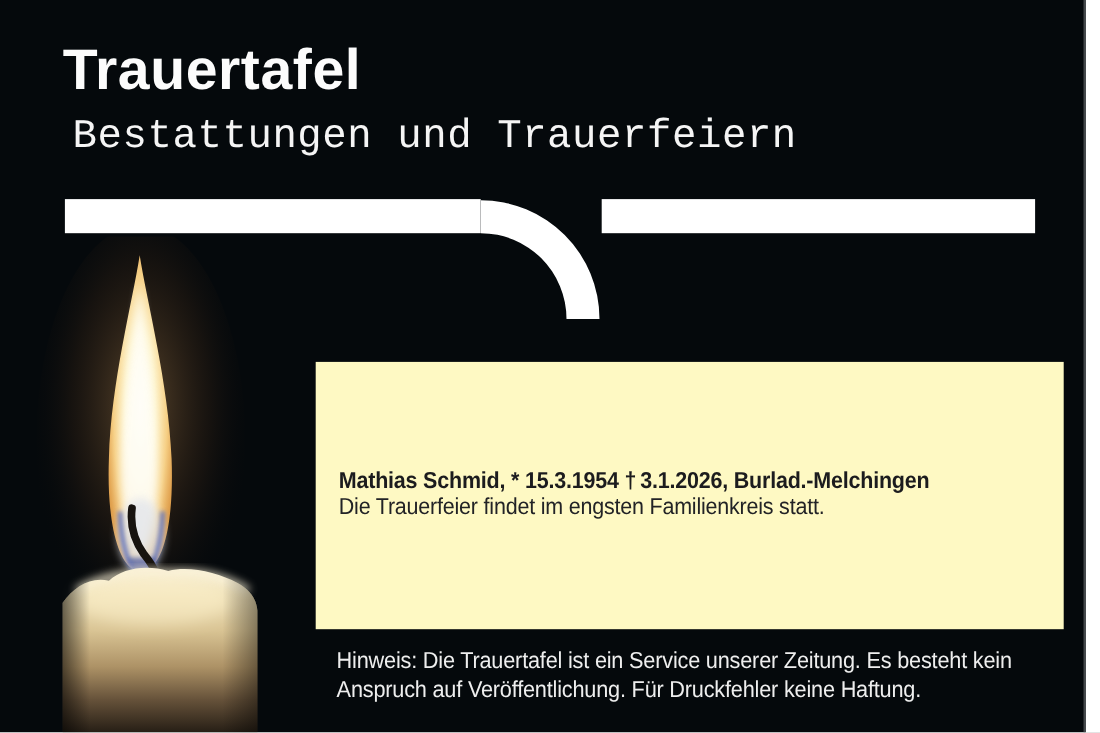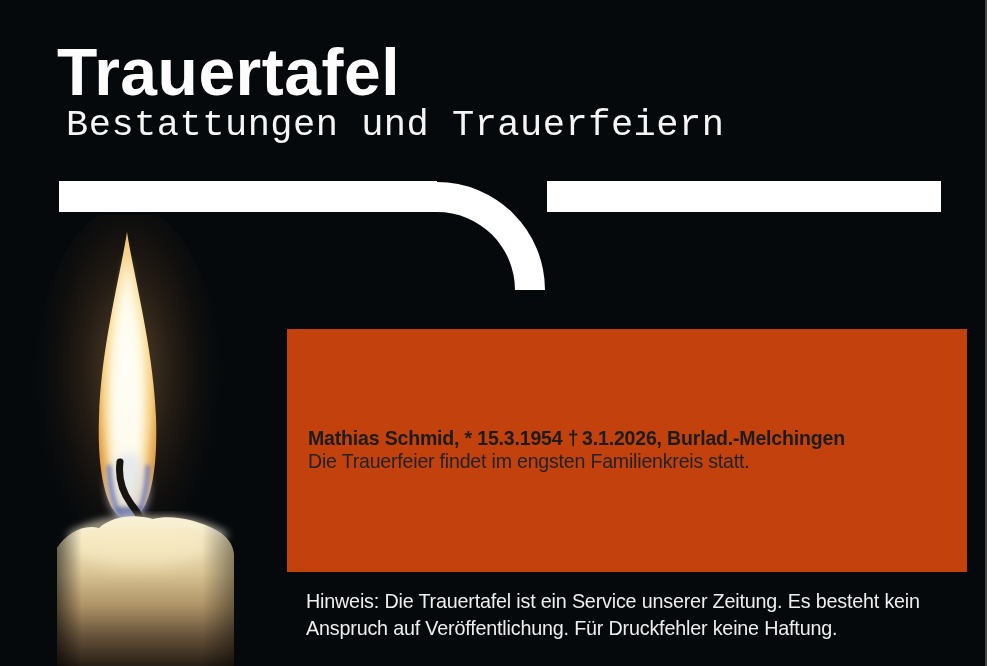--- a/index.html
+++ b/index.html
@@ -6,37 +6,37 @@
   #stage{
     position:relative;width:1000px;height:666px;overflow:hidden;
     background:#ffffff;font-family:"Liberation Sans",sans-serif;
   }
   #canvas{
     position:absolute;left:0;top:0;width:985px;height:666px;
     background:#05090c;border-right:2px solid #44484b;
   }
   .page-title{
     position:absolute;left:57px;top:34px;
-    font-size:66px;font-weight:700;color:#fcfcfc;letter-spacing:0.5px;
+    font-size:52px;font-weight:700;color:#fcfcfc;letter-spacing:0.5px;
     white-space:nowrap;
   }
   .page-subtitle{
     position:absolute;left:66px;top:104px;
     font-size:37px;font-weight:400;color:#f5f5f5;letter-spacing:0.5px;
     white-space:nowrap;
     font-family:Liberation Mono, monospace;
   }
   .bar{position:absolute;top:181px;height:31px;background:#ffffff;}
   #bar-left{left:59px;width:378px;}
   #bar-right{left:547px;width:394px;}
   #elbow{position:absolute;left:437px;top:181px;width:110px;height:110px;}
   #candle{position:absolute;left:30px;top:215px;width:230px;height:451px;}
   #panel{
     position:absolute;left:287px;top:329px;width:680px;height:243px;
-    background:#c2410c;
+    background:#fef9c3;
   }
   #panel-text{
     position:absolute;left:21px;top:97px;
     transform:scaleX(0.93);transform-origin:0 0;
     white-space:nowrap;
   }
   .notice-line1{
     font-size:21px;font-weight:700;color:#1c1c1e;line-height:23px;
     letter-spacing:-0.2px;
   }

